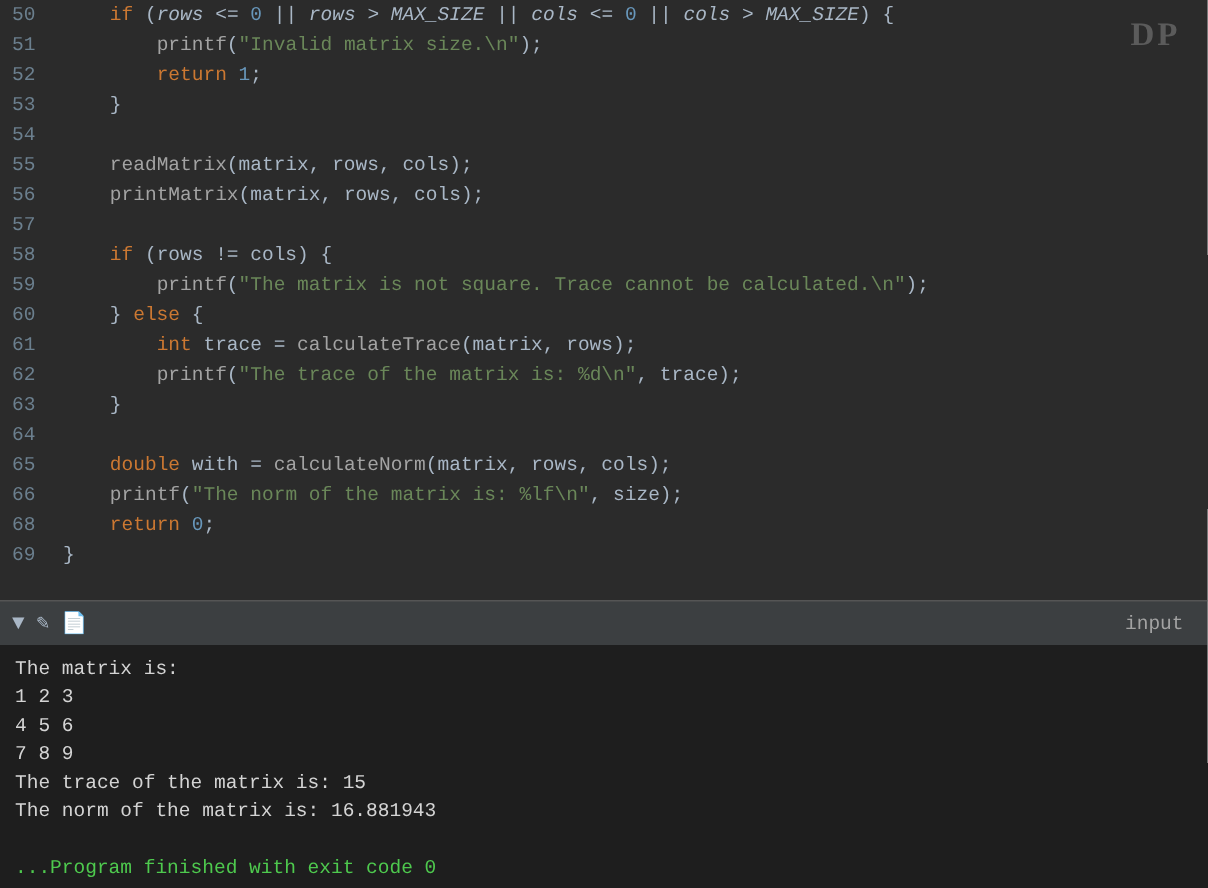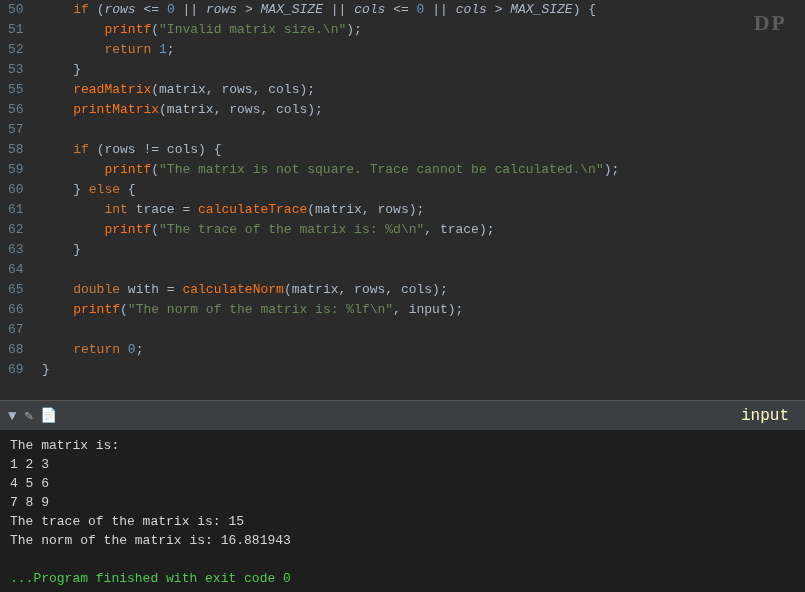--- a/index.html
+++ b/index.html
@@ -44,21 +44,21 @@
     }
 
     .line-code {
       color: #a9b7c6;
       white-space: pre;
       padding-left: 4px;
     }
 
     
     .kw { color: #cc7832; } 
-    .fn { color: #f97316; } 
+    .fn { color: #a3a3a3; } 
     .str { color: #6a8759; } 
     .num { color: #6897bb; } 
     .op { color: #a9b7c6; }
     .var { color: #a9b7c6; font-style: italic; }
     .plain { color: #a9b7c6; }
 
     #toolbar {
       background: #3c3f41;
       height: 30px;
       display: flex;
@@ -68,22 +68,22 @@
       border-top: 1px solid #555;
     }
 
     .toolbar-icon {
       color: #a9b7c6;
       font-size: 14px;
       cursor: pointer;
     }
 
     .toolbar-label {
-      color: #fef9c3;
-      font-size: 16px;
+      color: #a3a3a3;
+      font-size: 13px;
       margin-left: auto;
       padding-right: 8px;
     }
 
     #console-area {
       background: #1e1e1e;
       width: 805px;
       height: 162px;
       padding: 6px 10px;
       overflow: hidden;
@@ -117,20 +117,24 @@
         </tr>
         <tr>
           <td class="line-num">52</td>
           <td class="line-code"><span class="plain">        </span><span class="kw">return</span><span class="plain"> </span><span class="num">1</span><span class="plain">;</span></td>
         </tr>
         <tr>
           <td class="line-num">53</td>
           <td class="line-code"><span class="plain">    }</span></td>
         </tr>
         <tr>
+          <td class="line-num">54</td>
+          <td class="line-code"> </td>
+        </tr>
+        <tr>
           <td class="line-num">55</td>
           <td class="line-code"><span class="plain">    </span><span class="fn">readMatrix</span><span class="plain">(matrix, rows, cols);</span></td>
         </tr>
         <tr>
           <td class="line-num">56</td>
           <td class="line-code"><span class="plain">    </span><span class="fn">printMatrix</span><span class="plain">(matrix, rows, cols);</span></td>
         </tr>
         <tr>
           <td class="line-num">57</td>
           <td class="line-code"> </td>
@@ -162,25 +166,21 @@
         <tr>
           <td class="line-num">64</td>
           <td class="line-code"> </td>
         </tr>
         <tr>
           <td class="line-num">65</td>
           <td class="line-code"><span class="plain">    </span><span class="kw">double</span><span class="plain"> with = </span><span class="fn">calculateNorm</span><span class="plain">(matrix, rows, cols);</span></td>
         </tr>
         <tr>
           <td class="line-num">66</td>
-          <td class="line-code"><span class="plain">    </span><span class="fn">printf</span><span class="plain">(</span><span class="str">"The norm of the matrix is: %lf\n"</span><span class="plain">, input);</span></td>
-        </tr>
-        <tr>
-          <td class="line-num">67</td>
-          <td class="line-code"> </td>
+          <td class="line-code"><span class="plain">    </span><span class="fn">printf</span><span class="plain">(</span><span class="str">"The norm of the matrix is: %lf\n"</span><span class="plain">, size);</span></td>
         </tr>
         <tr>
           <td class="line-num">68</td>
           <td class="line-code"><span class="plain">    </span><span class="kw">return</span><span class="plain"> </span><span class="num">0</span><span class="plain">;</span></td>
         </tr>
         <tr>
           <td class="line-num">69</td>
           <td class="line-code"><span class="plain">}</span></td>
         </tr>
       </tbody>

